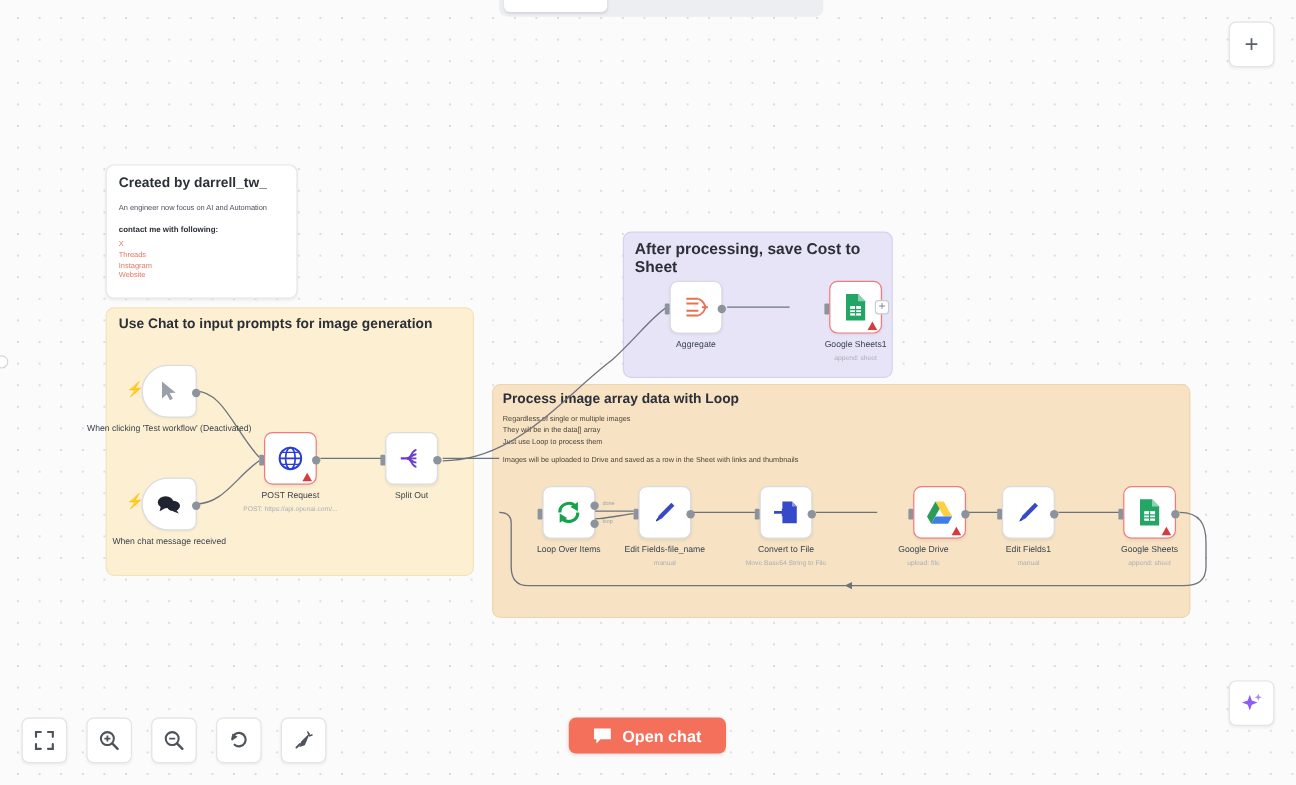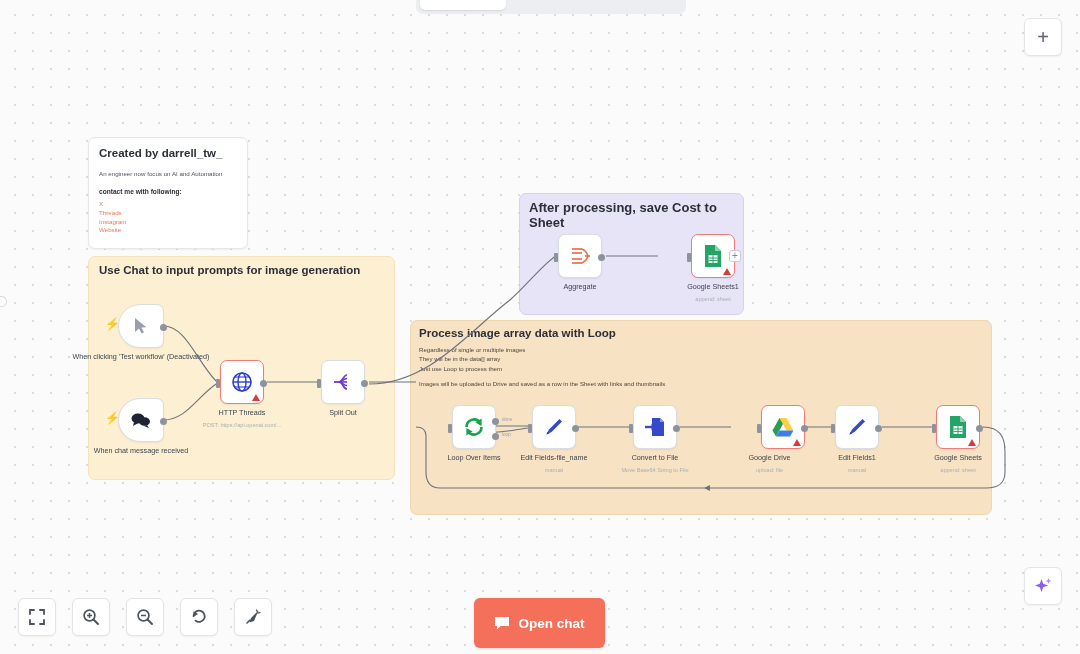--- a/index.html
+++ b/index.html
@@ -102,21 +102,21 @@
   .plabel { position: absolute; font-size: 4.6px; color: #9aa0a8; }
 
   
   .fbtn {
     position: absolute; width: 38px; height: 38px; background: #ffffff;
     border: 1px solid #e2e4e8; border-radius: 6px;
     display: flex; align-items: center; justify-content: center;
     box-shadow: 0 1px 2px rgba(0,0,0,.05); cursor: pointer;
   }
   #openchat {
-    position: absolute; left: 474px; top: 598px; width: 131px; height: 50px;
+    position: absolute; left: 474px; top: 598px; width: 131px; height: 30px;
     background: #f4705a; border-radius: 6px; color: #ffffff;
     display: flex; align-items: center; justify-content: center; gap: 8px;
     font-size: 13.5px; font-weight: bold; cursor: pointer;
     box-shadow: 0 1px 3px rgba(0,0,0,.12);
   }
   .edge-handle {
     position: absolute; width: 12px; height: 12px; background: #fff;
     border: 1px solid #c9ccd2; border-radius: 3px; color: #81868e;
     font-size: 10px; line-height: 10px; text-align: center;
   }
@@ -216,21 +216,21 @@
         <circle cx="11" cy="11" r="9" fill="none" stroke="#2b3ed1" stroke-width="1.6"></circle>
         <ellipse cx="11" cy="11" rx="4" ry="9" fill="none" stroke="#2b3ed1" stroke-width="1.4"></ellipse>
         <line x1="2" y1="11" x2="20" y2="11" stroke="#2b3ed1" stroke-width="1.4"></line>
         <line x1="3.4" y1="6" x2="18.6" y2="6" stroke="#2b3ed1" stroke-width="1.1"></line>
         <line x1="3.4" y1="16" x2="18.6" y2="16" stroke="#2b3ed1" stroke-width="1.1"></line>
       </svg>
       <div class="warn"></div>
       <div class="port in"></div>
       <div class="port out"></div>
     </div>
-    <div class="lbl">HTTP Threads</div>
+    <div class="lbl">POST Request</div>
     <div class="sub" style="top:62px;">POST: https://api.openai.com/...</div>
   </div>
 
   <div class="node" style="left:321px; top:360px;">
     <div class="box">
       <svg width="22" height="20" viewBox="0 0 22 20">
         <path d="M2,10 L7,10" stroke="#6b3ad1" stroke-width="1.8"></path>
         <path d="M7,10 C11,10 11,3 15,3" stroke="#6b3ad1" stroke-width="1.6" fill="none"></path>
         <path d="M7,10 C11,10 11,6.5 15,6.5" stroke="#6b3ad1" stroke-width="1.6" fill="none"></path>
         <path d="M7,10 L15,10" stroke="#6b3ad1" stroke-width="1.6"></path>

